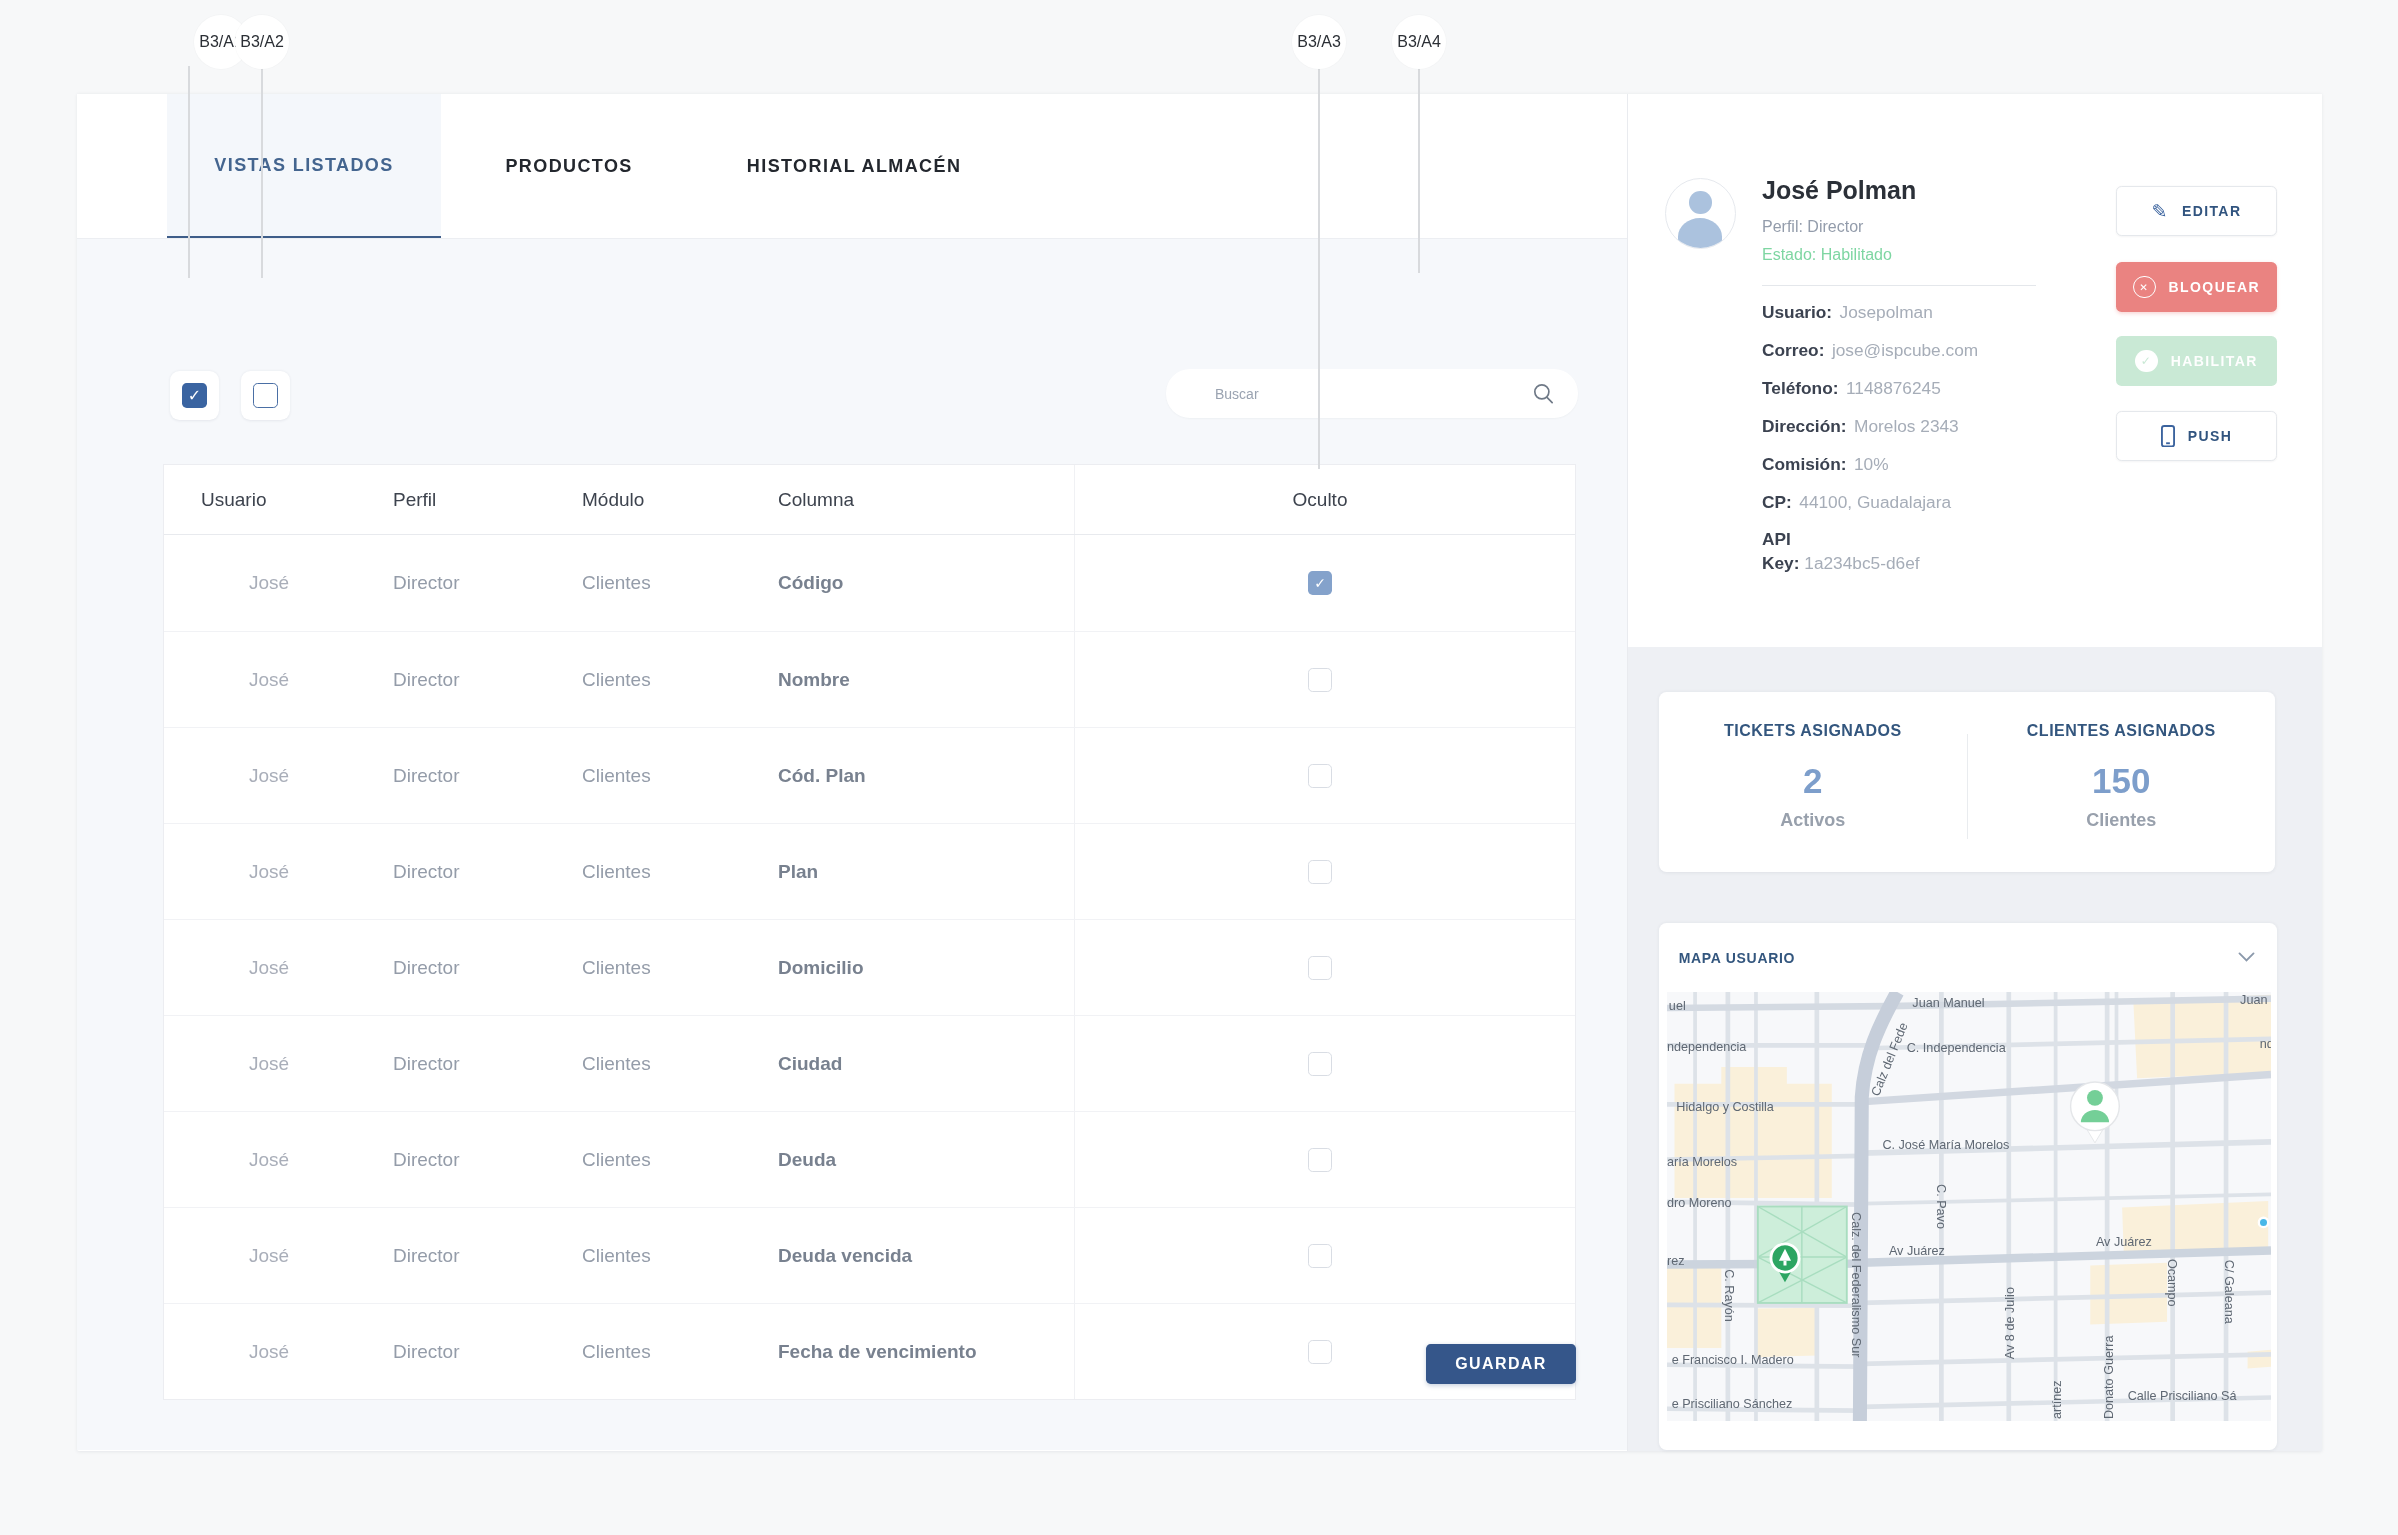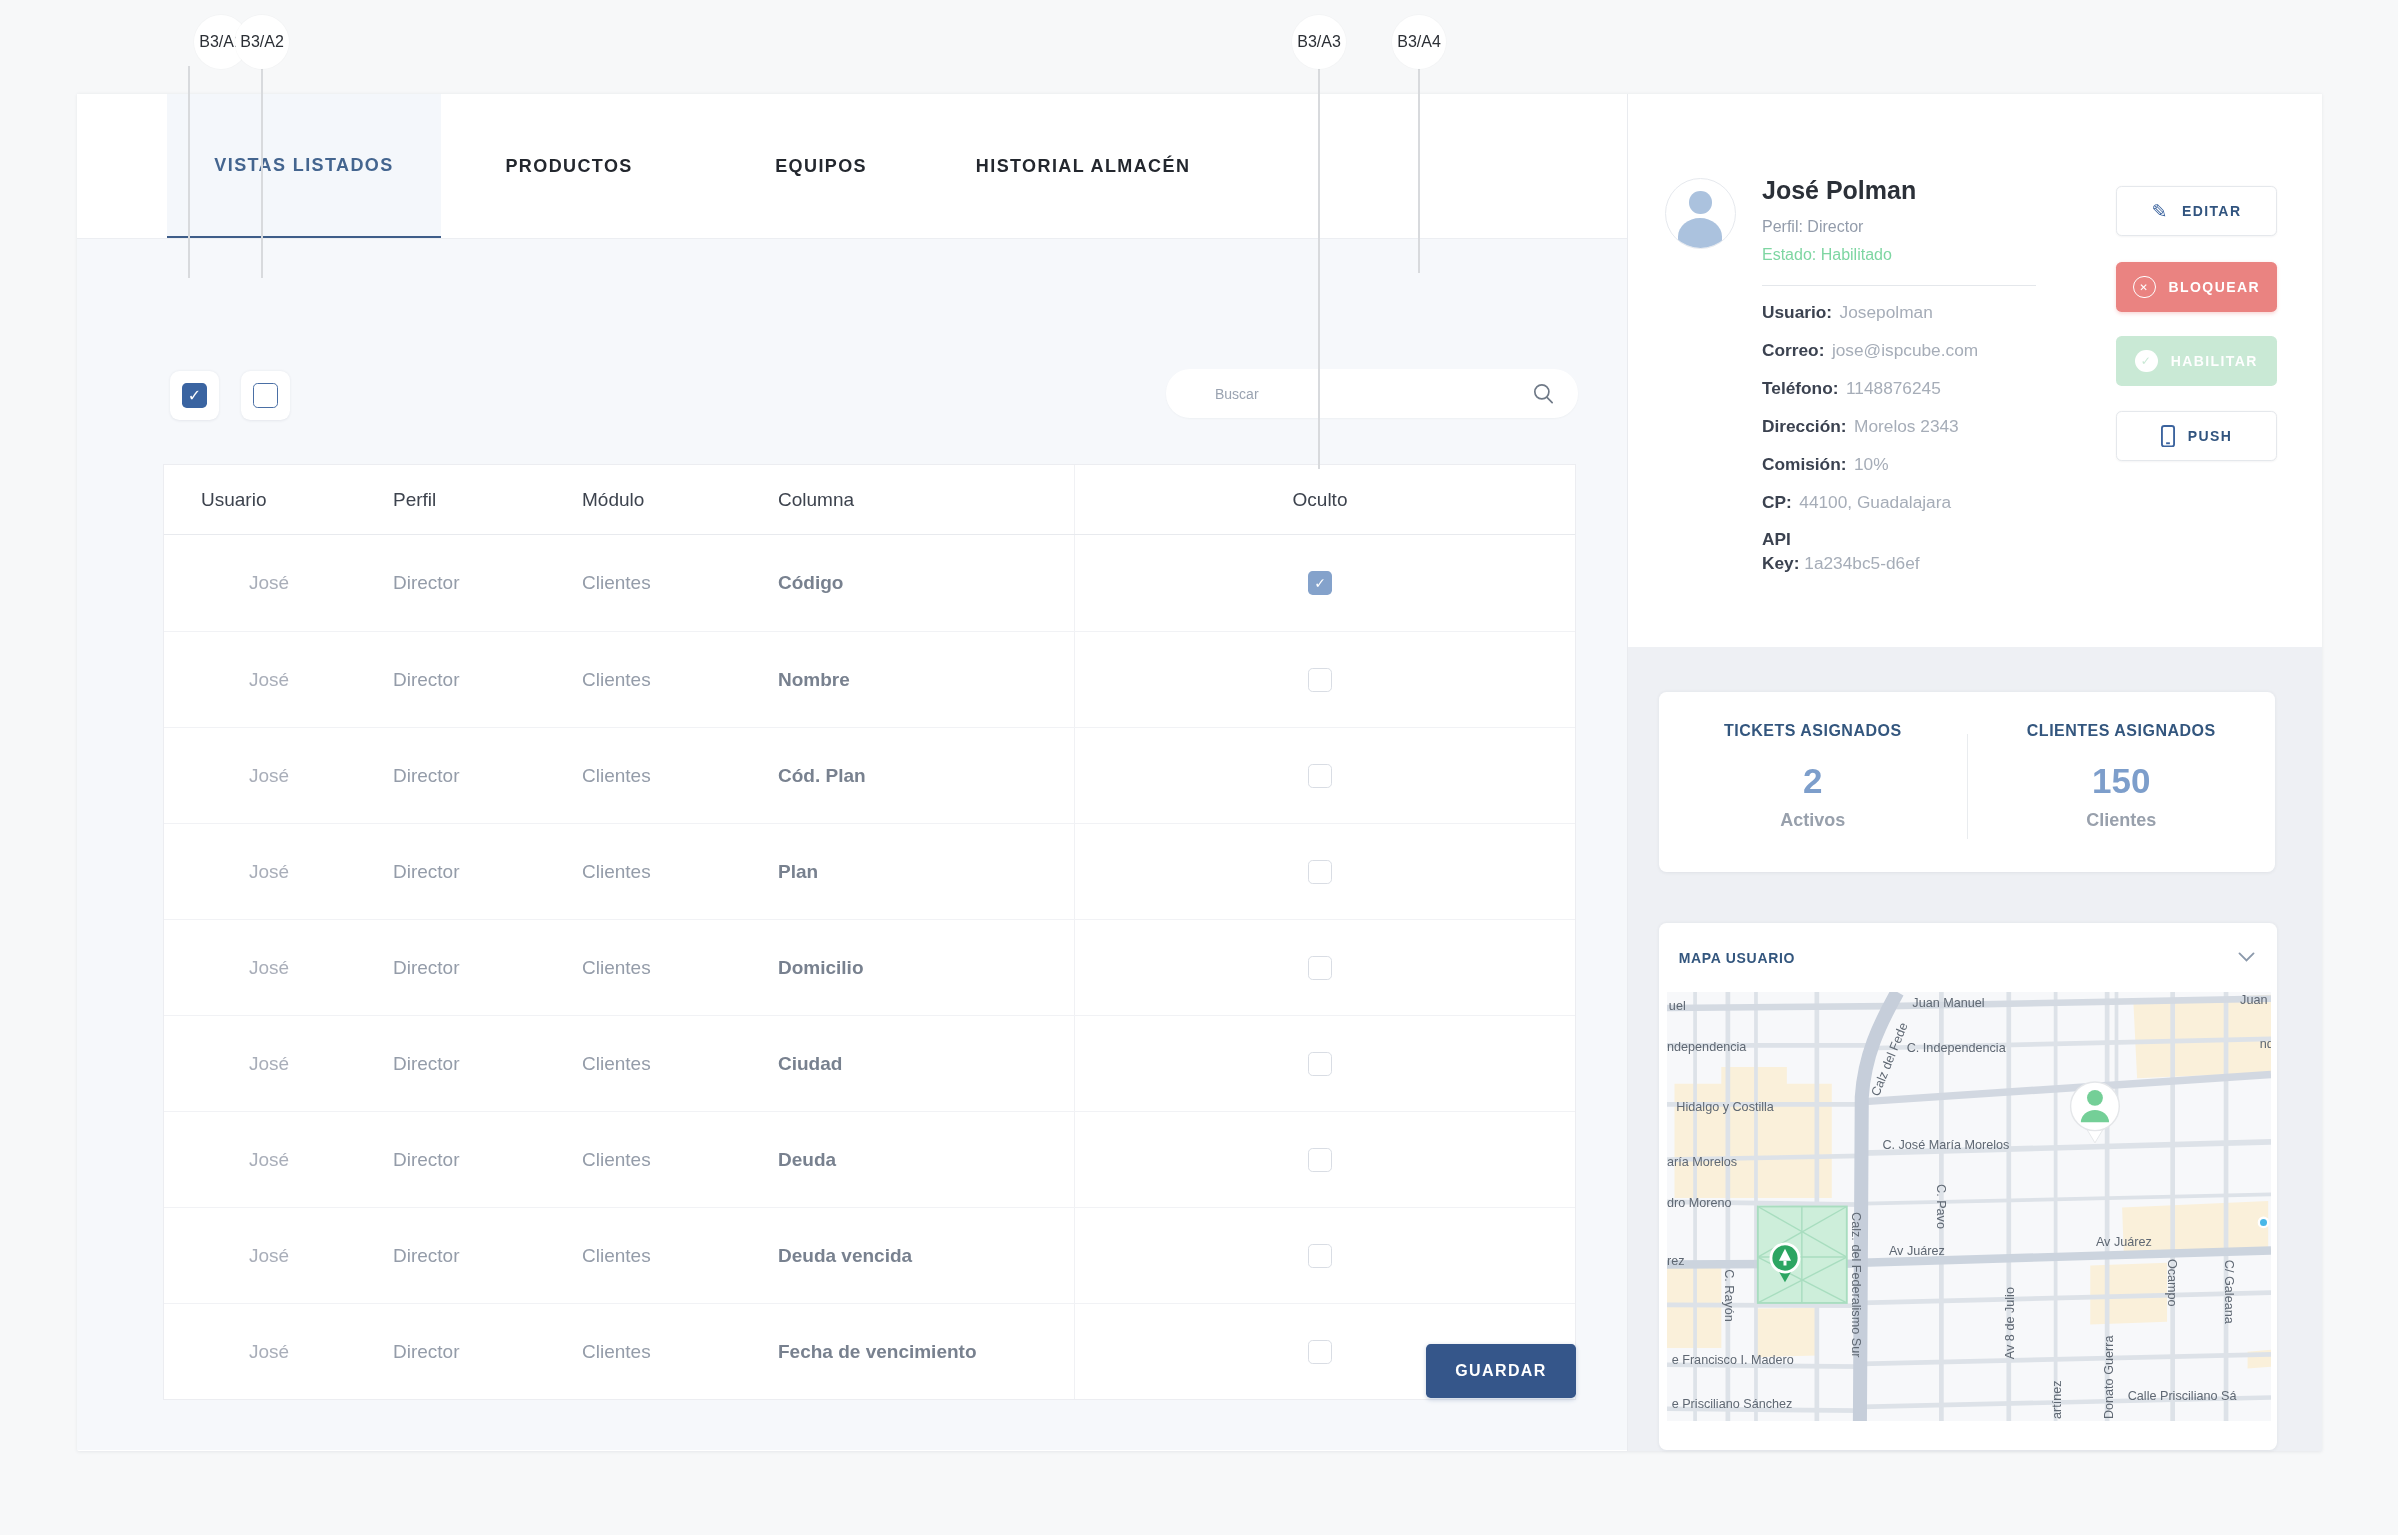--- a/index.html
+++ b/index.html
@@ -60,21 +60,21 @@
   .cp { left:229px; color:#949ca9; }
   .cm { left:418px; color:#949ca9; }
   .cc { left:614px; color:#78818f; font-weight:700; }
   .coc { left:1144px; width:24px; justify-content:center; }
   .row-cb { width:24px; height:24px; border-radius:4.7px; }
   .row-cb.on { background:#84a2cb; color:#fff; font-size:14px; display:flex; align-items:center; justify-content:center; }
   .row-cb.off { background:#fff; border:1.9px solid #d9dde4; }
   .hc-usuario { left:37px; } .hc-perfil { left:229px; } .hc-modulo { left:418px; }
   .hc-columna { left:614px; } .hc-oculto { left:1094px; width:124px; justify-content:center; }
 
-  .save-btn { position:absolute; left:1349px; top:1105px; width:150px; height:54px; background:#35568a;
+  .save-btn { position:absolute; left:1349px; top:1105px; width:150px; height:40px; background:#35568a;
     color:#fff; border:none; border-radius:4.7px; font-size:16px; font-weight:700; letter-spacing:1.4px;
     font-family:"Liberation Sans","DejaVu Sans",sans-serif; cursor:pointer; box-shadow:0 1.9px 4.7px rgba(53,86,138,0.25); }
 
   
   .right-panel { position:absolute; left:1551px; top:0; width:694px; height:1357px; }
   .profile-section { position:absolute; left:0; top:0; width:694px; height:553px; background:#fff; }
   .gray-section { position:absolute; left:0; top:553px; width:694px; height:804px; background:#eef0f4; }
 
   .avatar { position:absolute; left:37px; top:84px; width:71px; height:71px; border-radius:50%;
     background:#fff; border:1.9px solid #e6e9ee; overflow:hidden; }
@@ -133,21 +133,20 @@
     <div class="anno-line" style="left: 1418px; top: 66px; height: 207px;"></div>
     <div class="anno-circle" style="left: 1392px; top: 15px;">B3/A4</div>
   </div>
 
 <div class="main-card">
 
   <div class="left-panel">
     <div class="tab-row">
       <div class="tab active">VISTAS LISTADOS</div>
       <div class="tab t2">PRODUCTOS</div>
-      <div class="tab t3">EQUIPOS</div>
       <div class="tab t4">HISTORIAL ALMACÉN</div>
     </div>
 
     <div class="content">
       <div class="cb-card c1">
         <div class="cb-inner-checked">✓</div>
       </div>
       <div class="cb-card c2">
         <div class="cb-inner-empty"></div>
       </div>

